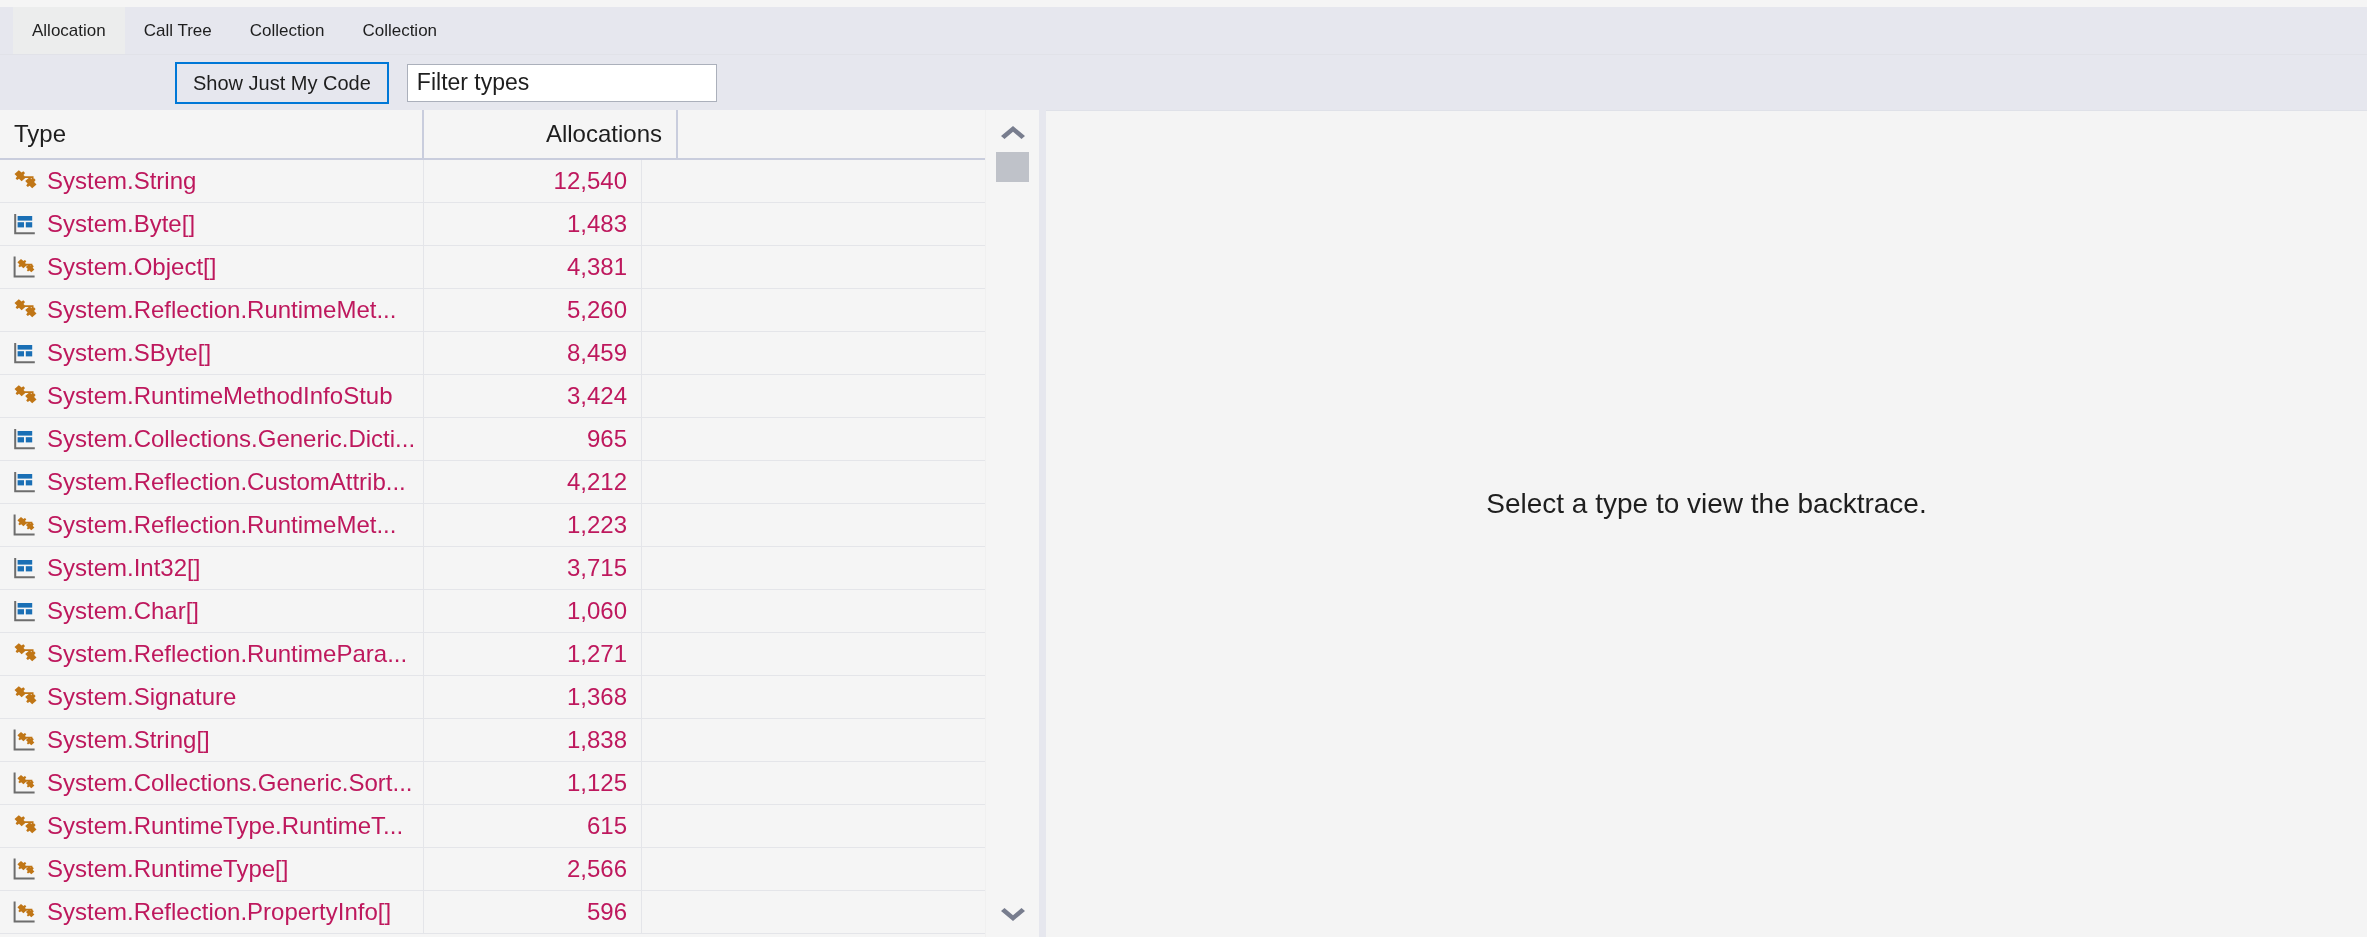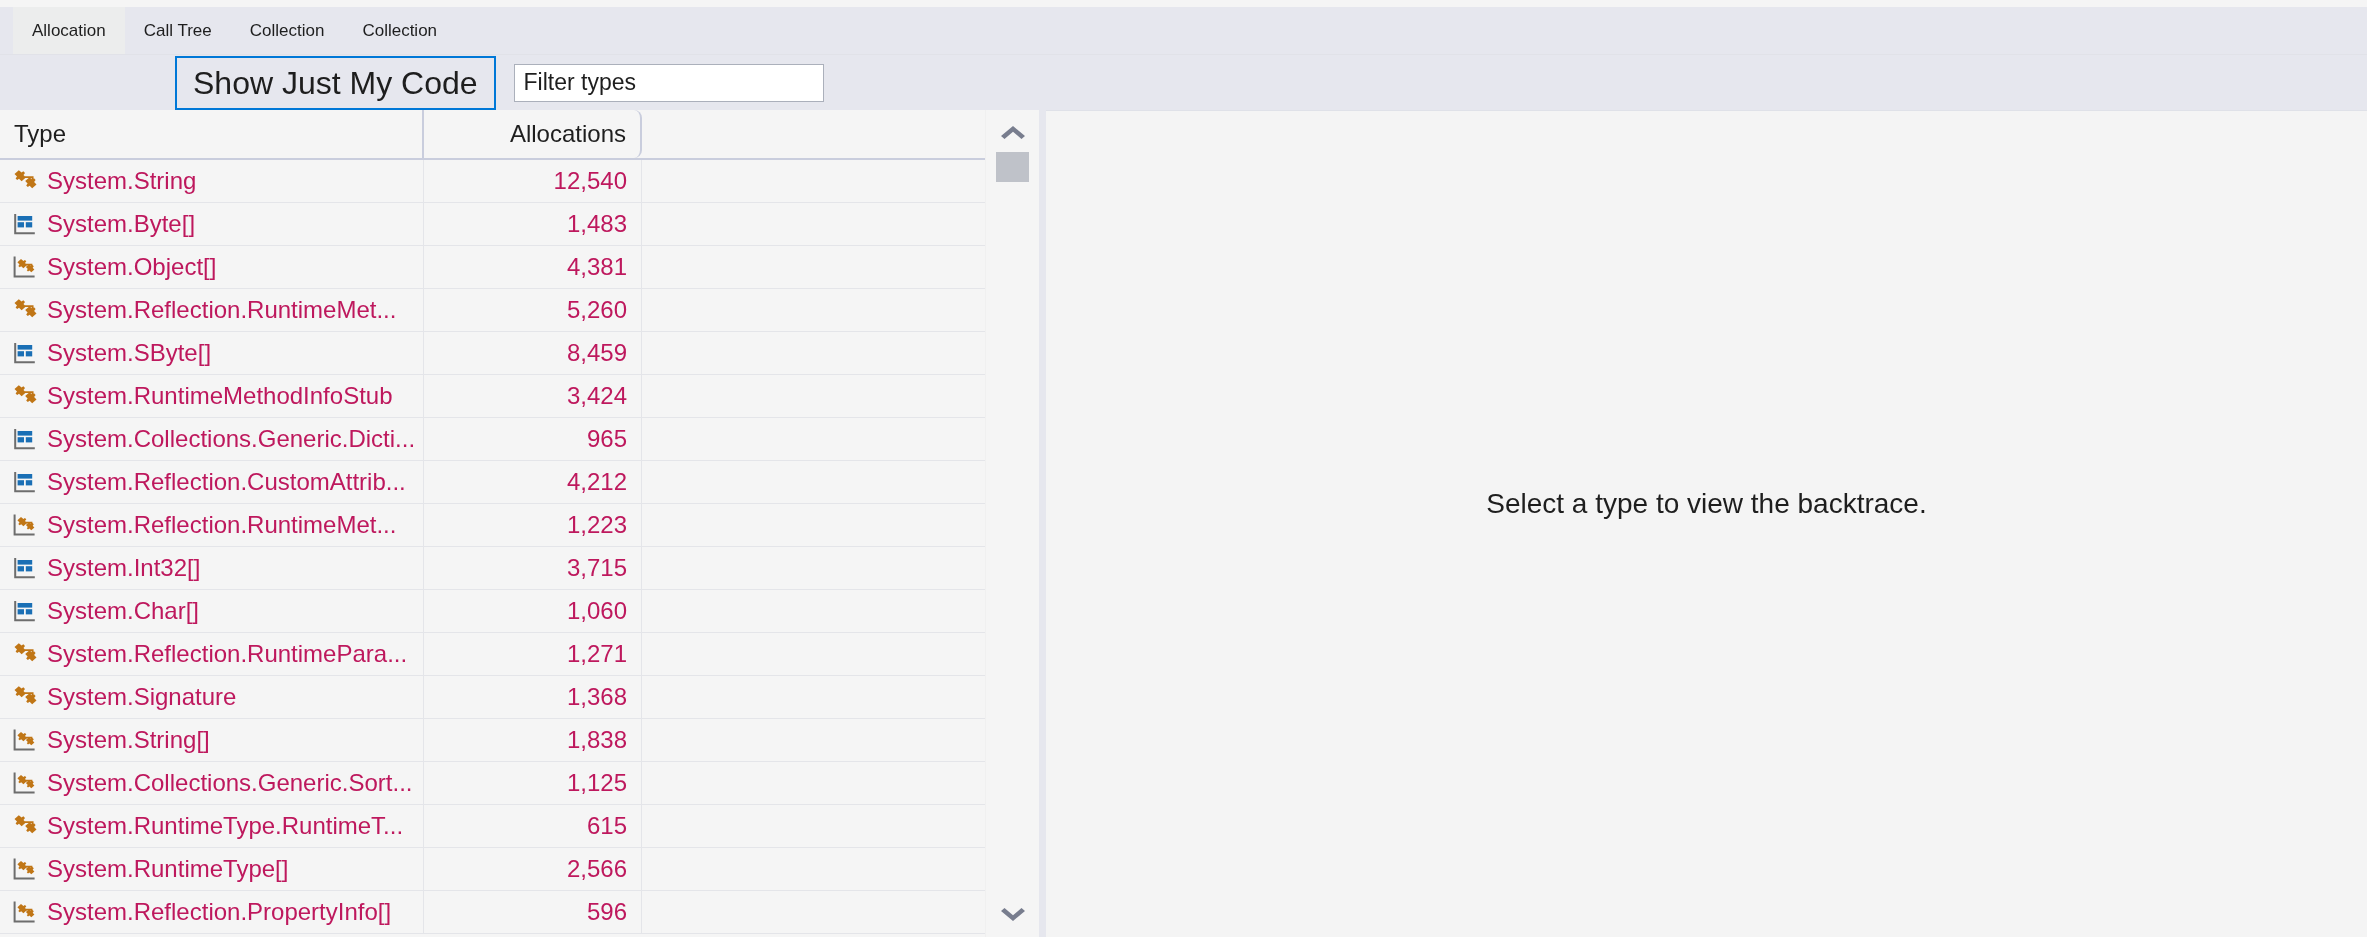--- a/index.html
+++ b/index.html
@@ -71,21 +71,21 @@
     flex: none;
     box-sizing: border-box;
   }
   .toolbar-inner {
     display: flex;
     align-items: center;
     margin-left: 175px;
     gap: 0;
   }
   .tbtn {
-    font-size: 32px;
+    font-size: 20px;
     line-height: 1;
     color: #1e1e1e;
     padding: 9px 16px;
     background: transparent;
     border: 2px solid transparent;
     box-sizing: border-box;
     white-space: nowrap;
     cursor: default;
     user-select: none;
   }
@@ -140,21 +140,21 @@
     align-items: center;
     font-size: 24px;
     color: #1e1e1e;
     box-sizing: border-box;
     padding: 0 14px;
     border-right: 2px solid #c9cddd;
     user-select: none;
     cursor: default;
   }
   .gh-type { width: 424px; justify-content: flex-start; }
-  .gh-alloc { width: 218px; justify-content: flex-end; border-radius: 8px; }
+  .gh-alloc { width: 254px; justify-content: flex-end; }
   .gh-blank { flex: 1 1 auto; border-right: none; }
 
   
   .grid-rows {
     position: relative;
     flex: 1 1 auto;
     overflow: hidden;
   }
   .grid-row {
     display: flex;

